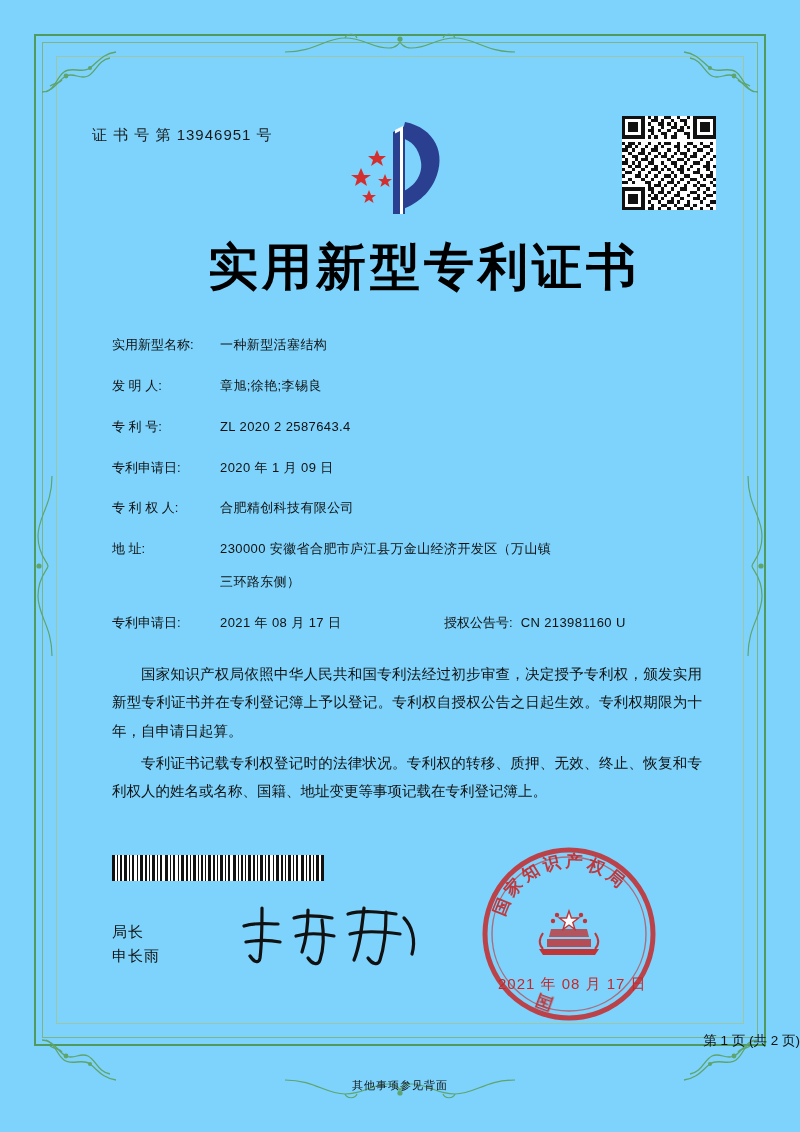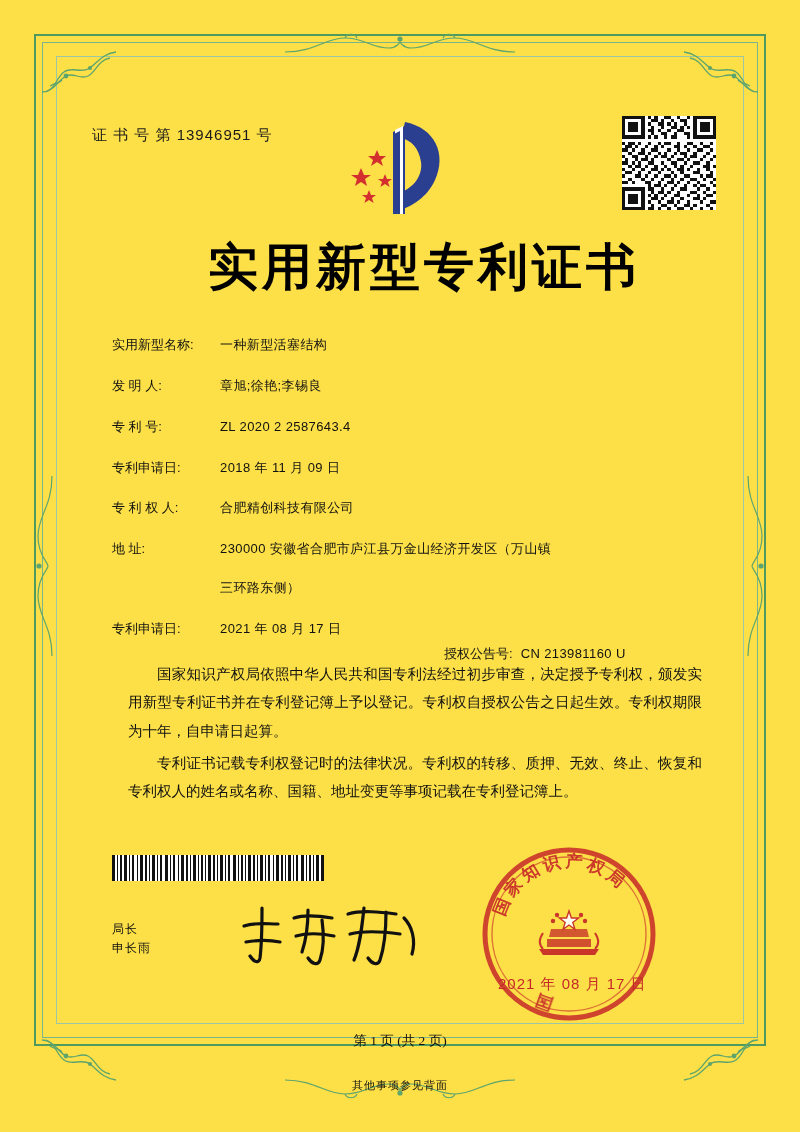--- a/index.html
+++ b/index.html
@@ -9,21 +9,21 @@
   }
   body {
     font-family: "Liberation Serif", "DejaVu Serif", serif;
     color: #111;
   }
   #page {
     position: relative;
     width: 800px;
     height: 1132px;
     margin: 0 auto;
-    background: #fde047;
+    background: #7dd3fc;
     overflow: hidden;
   }
 
   
   .border-outer {
     position: absolute;
     left: 34px;
     top: 34px;
     width: 732px;
     height: 1012px;
@@ -143,64 +143,63 @@
   .field-label {
     width: 108px;
     flex: 0 0 108px;
     white-space: nowrap;
     letter-spacing: 0px;
   }
   .field-value {
     flex: 1 1 auto;
     letter-spacing: 0.4px;
   }
-  .field-value .line2 { display: block; margin-top: 20px; margin-left: 0; }
+  .field-value .line2 { display: block; margin-top: 14px; margin-left: 0; }
   .field-row.dual .pair2 {
     margin-left: 54px;
     display: flex;
-    margin-top: 25px;
   }
   .field-row.dual .pair2 .field-label {
     width: auto;
     flex: 0 0 auto;
     margin-right: 8px;
   }
 
   
   .paragraphs {
     position: absolute;
     left: 112px;
     top: 660px;
     width: 590px;
     font-size: 14.5px;
     line-height: 1.95;
     font-family: "Liberation Sans", sans-serif;
     color: #111;
     text-align: justify;
   }
   .paragraphs p {
-    margin: 0 0 4px 16px;
+    margin: 0 0 4px 0;
     text-indent: 29px;
   }
 
   
   .barcode {
     position: absolute;
     left: 112px;
     top: 855px;
     width: 212px;
     height: 26px;
   }
 
   
   .sig-label {
     position: absolute;
     left: 112px;
     top: 920px;
-    font-size: 12px;
+    font-size: 15px;
     font-family: "Liberation Sans", sans-serif;
     line-height: 1.6;
     letter-spacing: 1px;
   }
   .sig-script {
     position: absolute;
     left: 236px;
     top: 900px;
     width: 190px;
     height: 70px;
@@ -223,23 +222,23 @@
     color: #c62828;
     letter-spacing: 1px;
   }
 
   
   .page-no {
     position: absolute;
     top: 1032px;
     left: 0;
     width: 100%;
-    text-align: center;
+    text-align: right;
     font-size: 13.5px;
-    font-family: Liberation Serif, serif;
+    font-family: Liberation Sans, sans-serif;
     color: #111;
   }
   .footnote {
     position: absolute;
     top: 1078px;
     left: 0;
     width: 100%;
     text-align: center;
     font-size: 11px;
     font-family: "Liberation Sans", sans-serif;
@@ -582,21 +581,21 @@
       <div class="field-value">章旭;徐艳;李锡良</div>
     </div>
 
     <div class="field-row">
       <div class="field-label">专  利  号:</div>
       <div class="field-value">ZL 2020 2 2587643.4</div>
     </div>
 
     <div class="field-row">
       <div class="field-label">专利申请日:</div>
-      <div class="field-value">2018 年 11 月 09 日</div>
+      <div class="field-value">2020 年 1 月 09 日</div>
     </div>
 
     <div class="field-row">
       <div class="field-label">专 利 权 人:</div>
       <div class="field-value">合肥精创科技有限公司</div>
     </div>
 
     <div class="field-row">
       <div class="field-label">地        址:</div>
       <div class="field-value">

